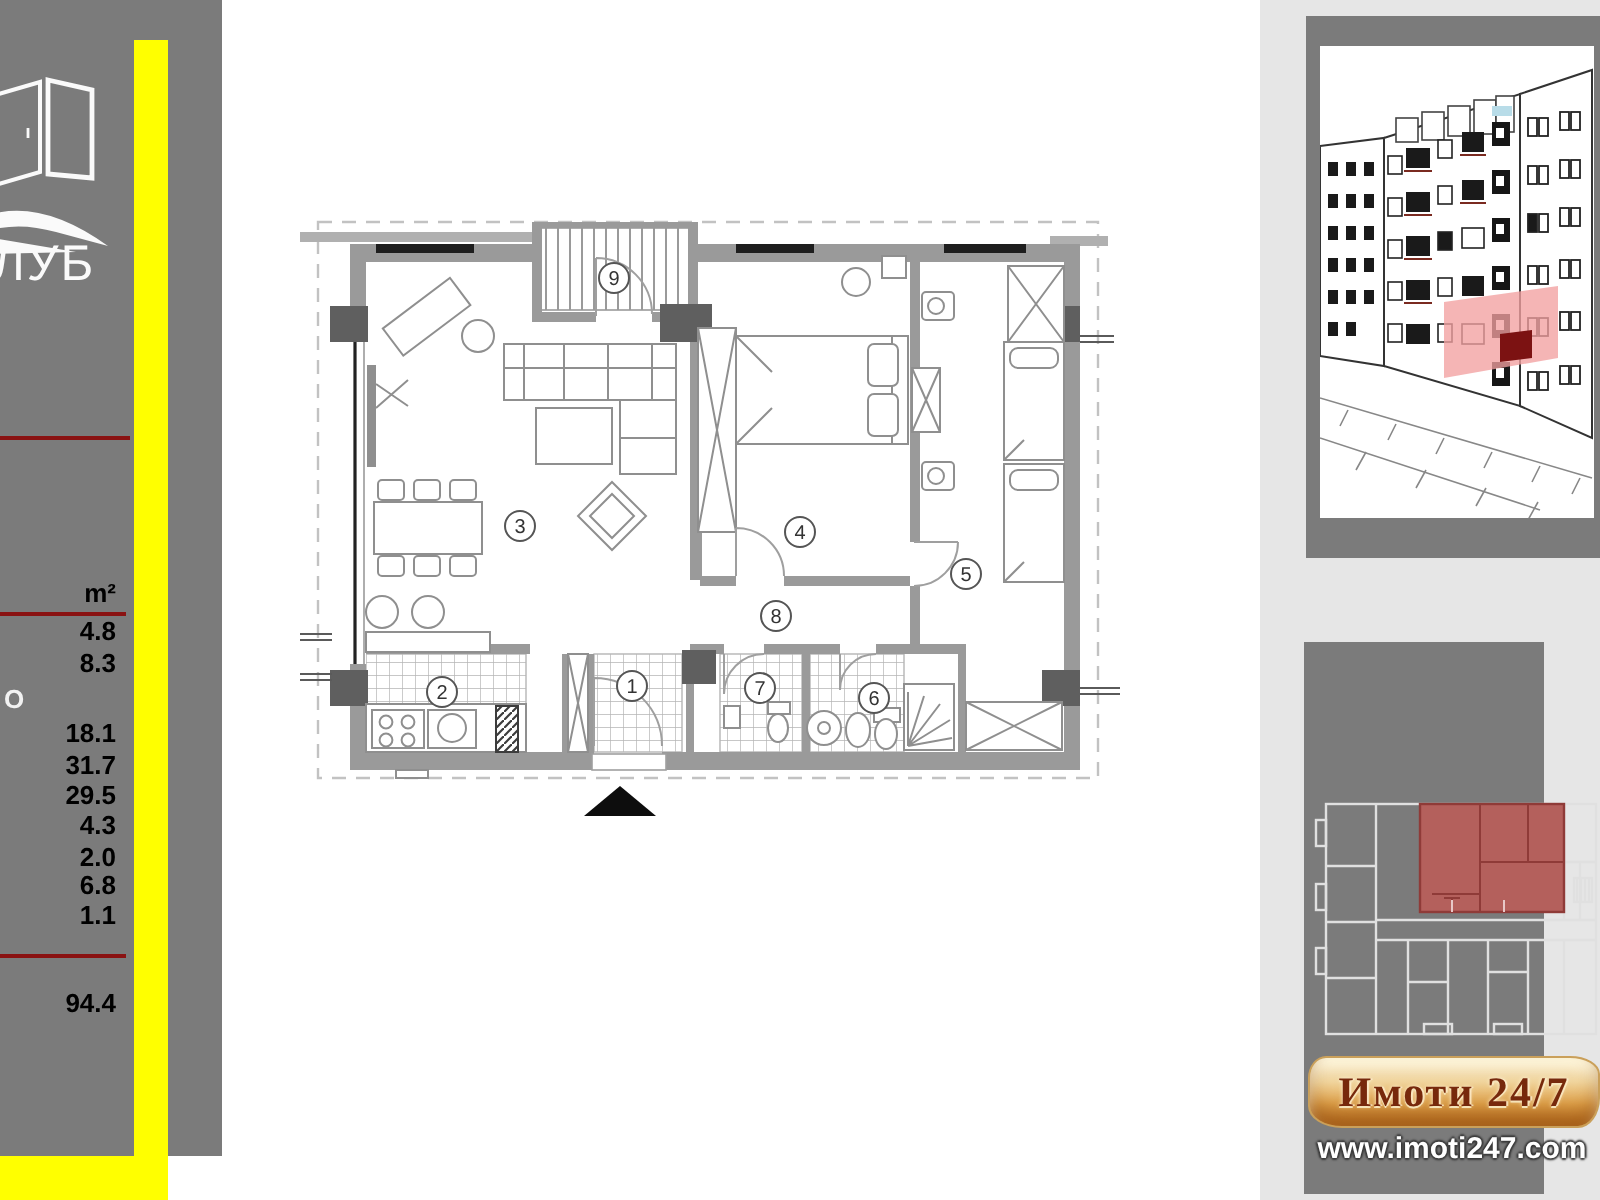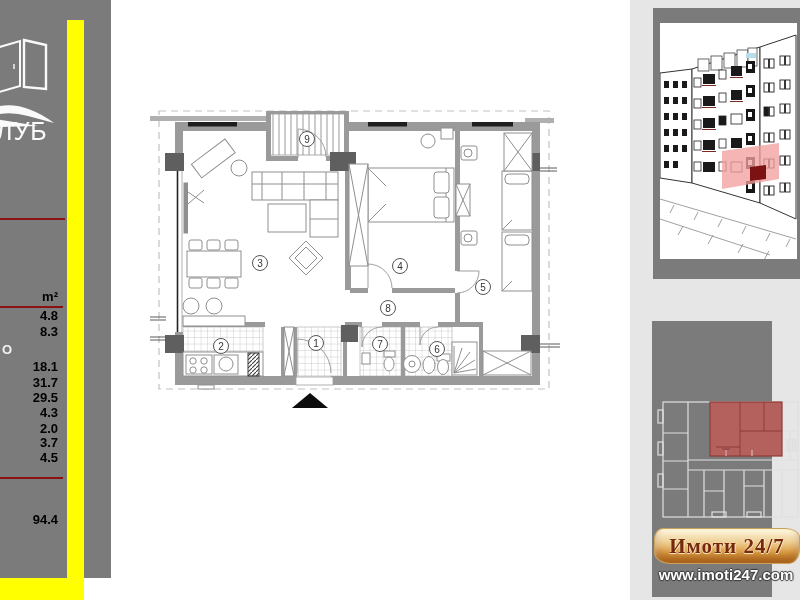--- a/index.html
+++ b/index.html
@@ -61,24 +61,24 @@
     <div class="red-line" style="top:306px;width:63px"></div>
 
     <div class="num" style="top:309px">4.8</div>
     <div class="num" style="top:325px">8.3</div>
     <div class="cutletter">О</div>
     <div class="num" style="top:360px">18.1</div>
     <div class="num" style="top:376px">31.7</div>
     <div class="num" style="top:391px">29.5</div>
     <div class="num" style="top:406px">4.3</div>
     <div class="num" style="top:422px">2.0</div>
-    <div class="num" style="top:436px">3.7</div>
-    <div class="num" style="top:451px">4.5</div>
+    <div class="num" style="top:436px">6.8</div>
+    <div class="num" style="top:451px">1.1</div>
     <div class="red-line" style="top:477px;width:63px"></div>
-    <div class="num" style="top:513px">94.4</div>
+    <div class="num" style="top:495px">94.4</div>
   </div>
   <div class="yellow-v"></div>
   <div class="yellow-b"></div>
 
   <svg class="plan-svg" width="412" height="330" viewBox="148 95 412 330">
     <defs>
       <pattern id="tile" width="6.5" height="6.5" patternUnits="userSpaceOnUse">
         <path d="M6.5,0 V6.5 H0" fill="none" stroke="#b5b5b5" stroke-width="0.7"></path>
       </pattern>
       <pattern id="hatchV" width="6" height="6" patternUnits="userSpaceOnUse">

